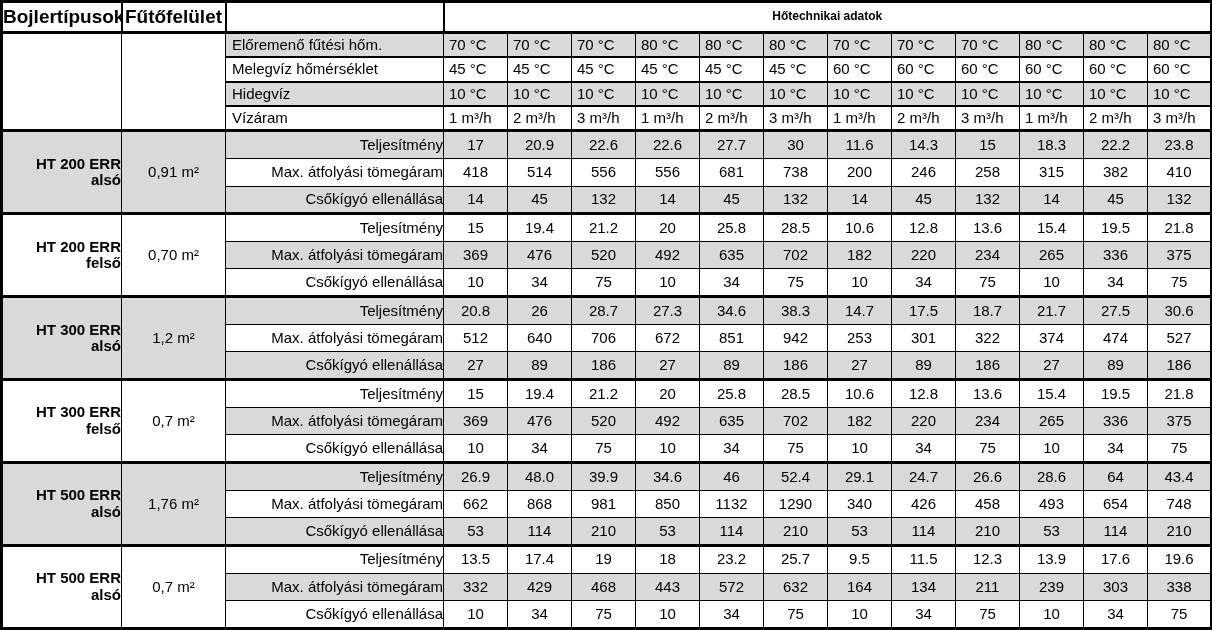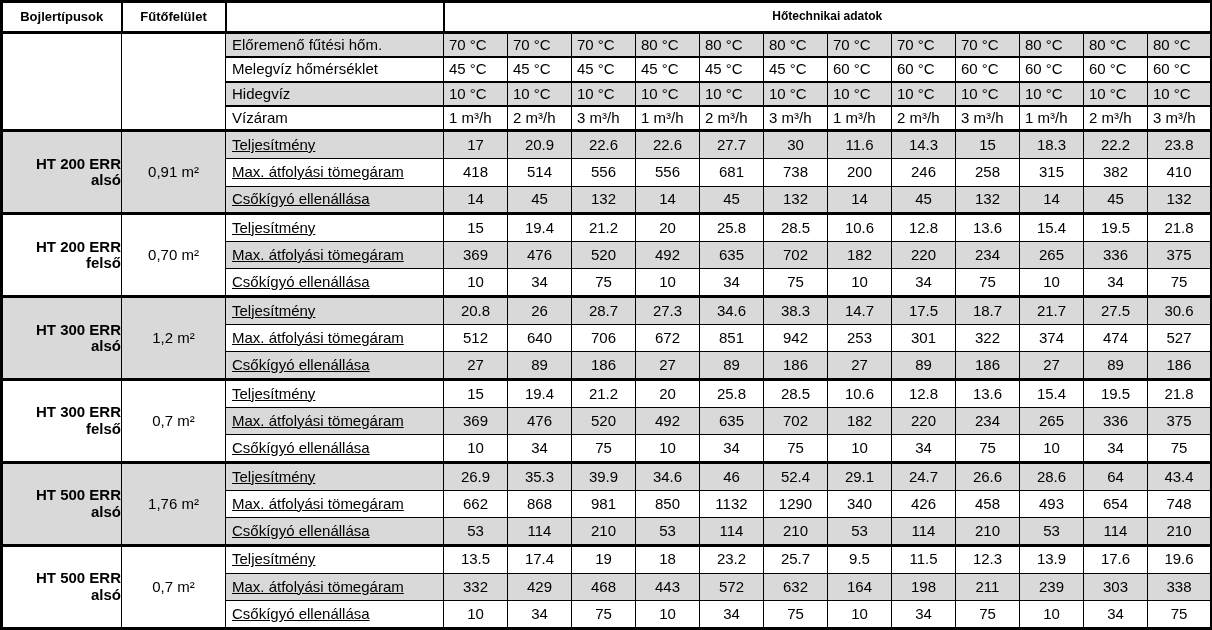--- a/index.html
+++ b/index.html
@@ -5,33 +5,33 @@
   * { margin:0; padding:0; box-sizing:border-box; }
   html,body { width:1212px; height:630px; overflow:hidden; background:#fff; }
   body { font-family:"Liberation Sans", sans-serif; color:#000; }
   table { width:1212px; height:630px; border-collapse:collapse; table-layout:fixed;
           border:3px solid #000; background:#fff; }
   td, th { border:1px solid #000; font-size:15px; line-height:1.1;
            overflow:hidden; white-space:nowrap; vertical-align:middle; }
   .shaded { background:#d9d9d9; }
   
   tr.r-head > th { height:31px; border-bottom:3px solid #000; border-left-width:2px; border-right-width:2px; }
-  th.corner { font-weight:bold; font-size:13px; text-align:center; }
+  th.corner { font-weight:bold; font-size:19px; text-align:center; }
   th.main-h { font-weight:bold; font-size:12px; text-align:center; }
   
   tr.r-param > td { height:24px; border-top:2px solid #000; }
   td.plabel { text-align:left; padding-left:6px; }
   td.pval   { text-align:left; padding-left:5px; }
   td.spacer { background:#fff; }
   
   tr.r-data > td { height:27px; }
   tr.gtop > td { border-top:3px solid #000; }
   td.bname { font-weight:bold; text-align:right; white-space:normal; }
   td.barea { text-align:center; }
-  td.dlabel { text-align:left; padding-left:6px;text-decoration:underline; }
+  td.dlabel { text-align:right; padding-left:6px; }
   td.dval { text-align:center; }
 </style>
 </head>
 <body>
 
 <table>
   <colgroup>
     <col style="width:120px">
       <col style="width:104px">
       <col style="width:218px">
@@ -320,21 +320,21 @@
         <td class="dval">75</td>
       </tr>
       <tr class="r-data gtop">
         <td class="bname shaded" rowspan="3">
           <div>HT 500 ERR</div>
           <div>alsó</div>
         </td>
         <td class="barea shaded" rowspan="3">1,76 m²</td>
         <td class="dlabel shaded">Teljesítmény</td>
         <td class="dval shaded">26.9</td>
-        <td class="dval shaded">35.3</td>
+        <td class="dval shaded">48.0</td>
         <td class="dval shaded">39.9</td>
         <td class="dval shaded">34.6</td>
         <td class="dval shaded">46</td>
         <td class="dval shaded">52.4</td>
         <td class="dval shaded">29.1</td>
         <td class="dval shaded">24.7</td>
         <td class="dval shaded">26.6</td>
         <td class="dval shaded">28.6</td>
         <td class="dval shaded">64</td>
         <td class="dval shaded">43.4</td>
@@ -391,21 +391,21 @@
       </tr>
       <tr class="r-data">
         <td class="dlabel shaded">Max. átfolyási tömegáram</td>
         <td class="dval shaded">332</td>
         <td class="dval shaded">429</td>
         <td class="dval shaded">468</td>
         <td class="dval shaded">443</td>
         <td class="dval shaded">572</td>
         <td class="dval shaded">632</td>
         <td class="dval shaded">164</td>
-        <td class="dval shaded">198</td>
+        <td class="dval shaded">134</td>
         <td class="dval shaded">211</td>
         <td class="dval shaded">239</td>
         <td class="dval shaded">303</td>
         <td class="dval shaded">338</td>
       </tr>
       <tr class="r-data">
         <td class="dlabel">Csőkígyó ellenállása</td>
         <td class="dval">10</td>
         <td class="dval">34</td>
         <td class="dval">75</td>

